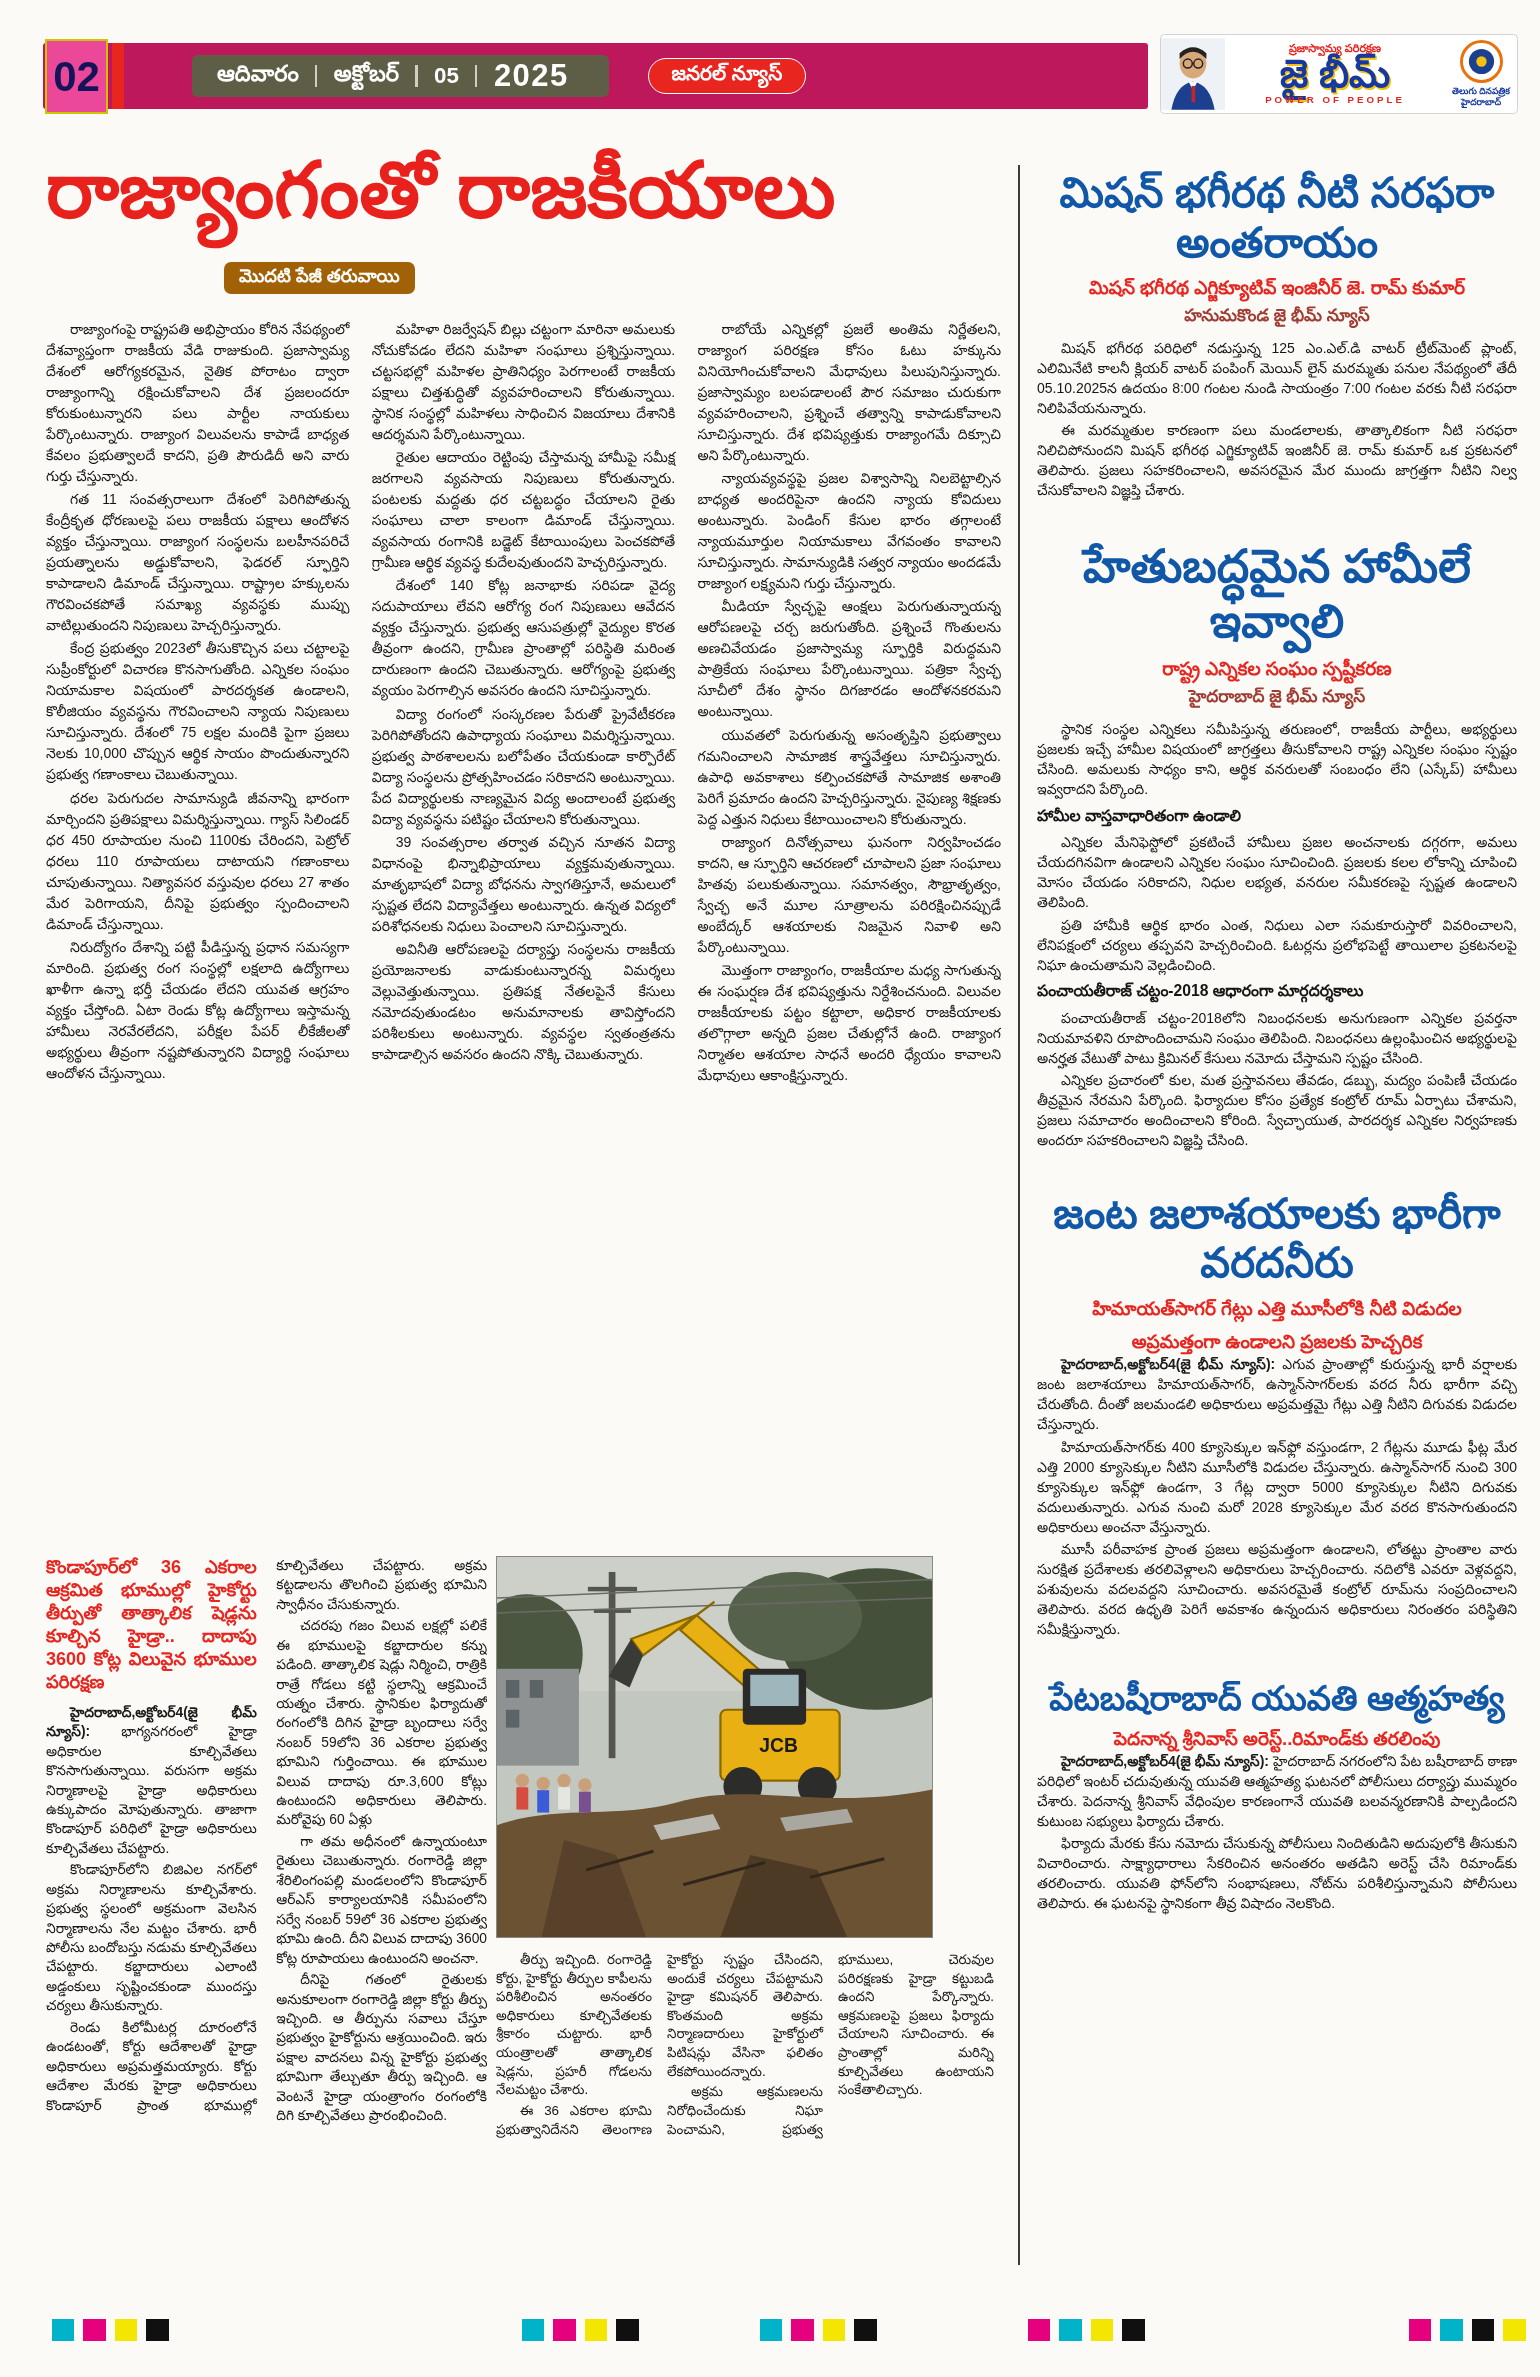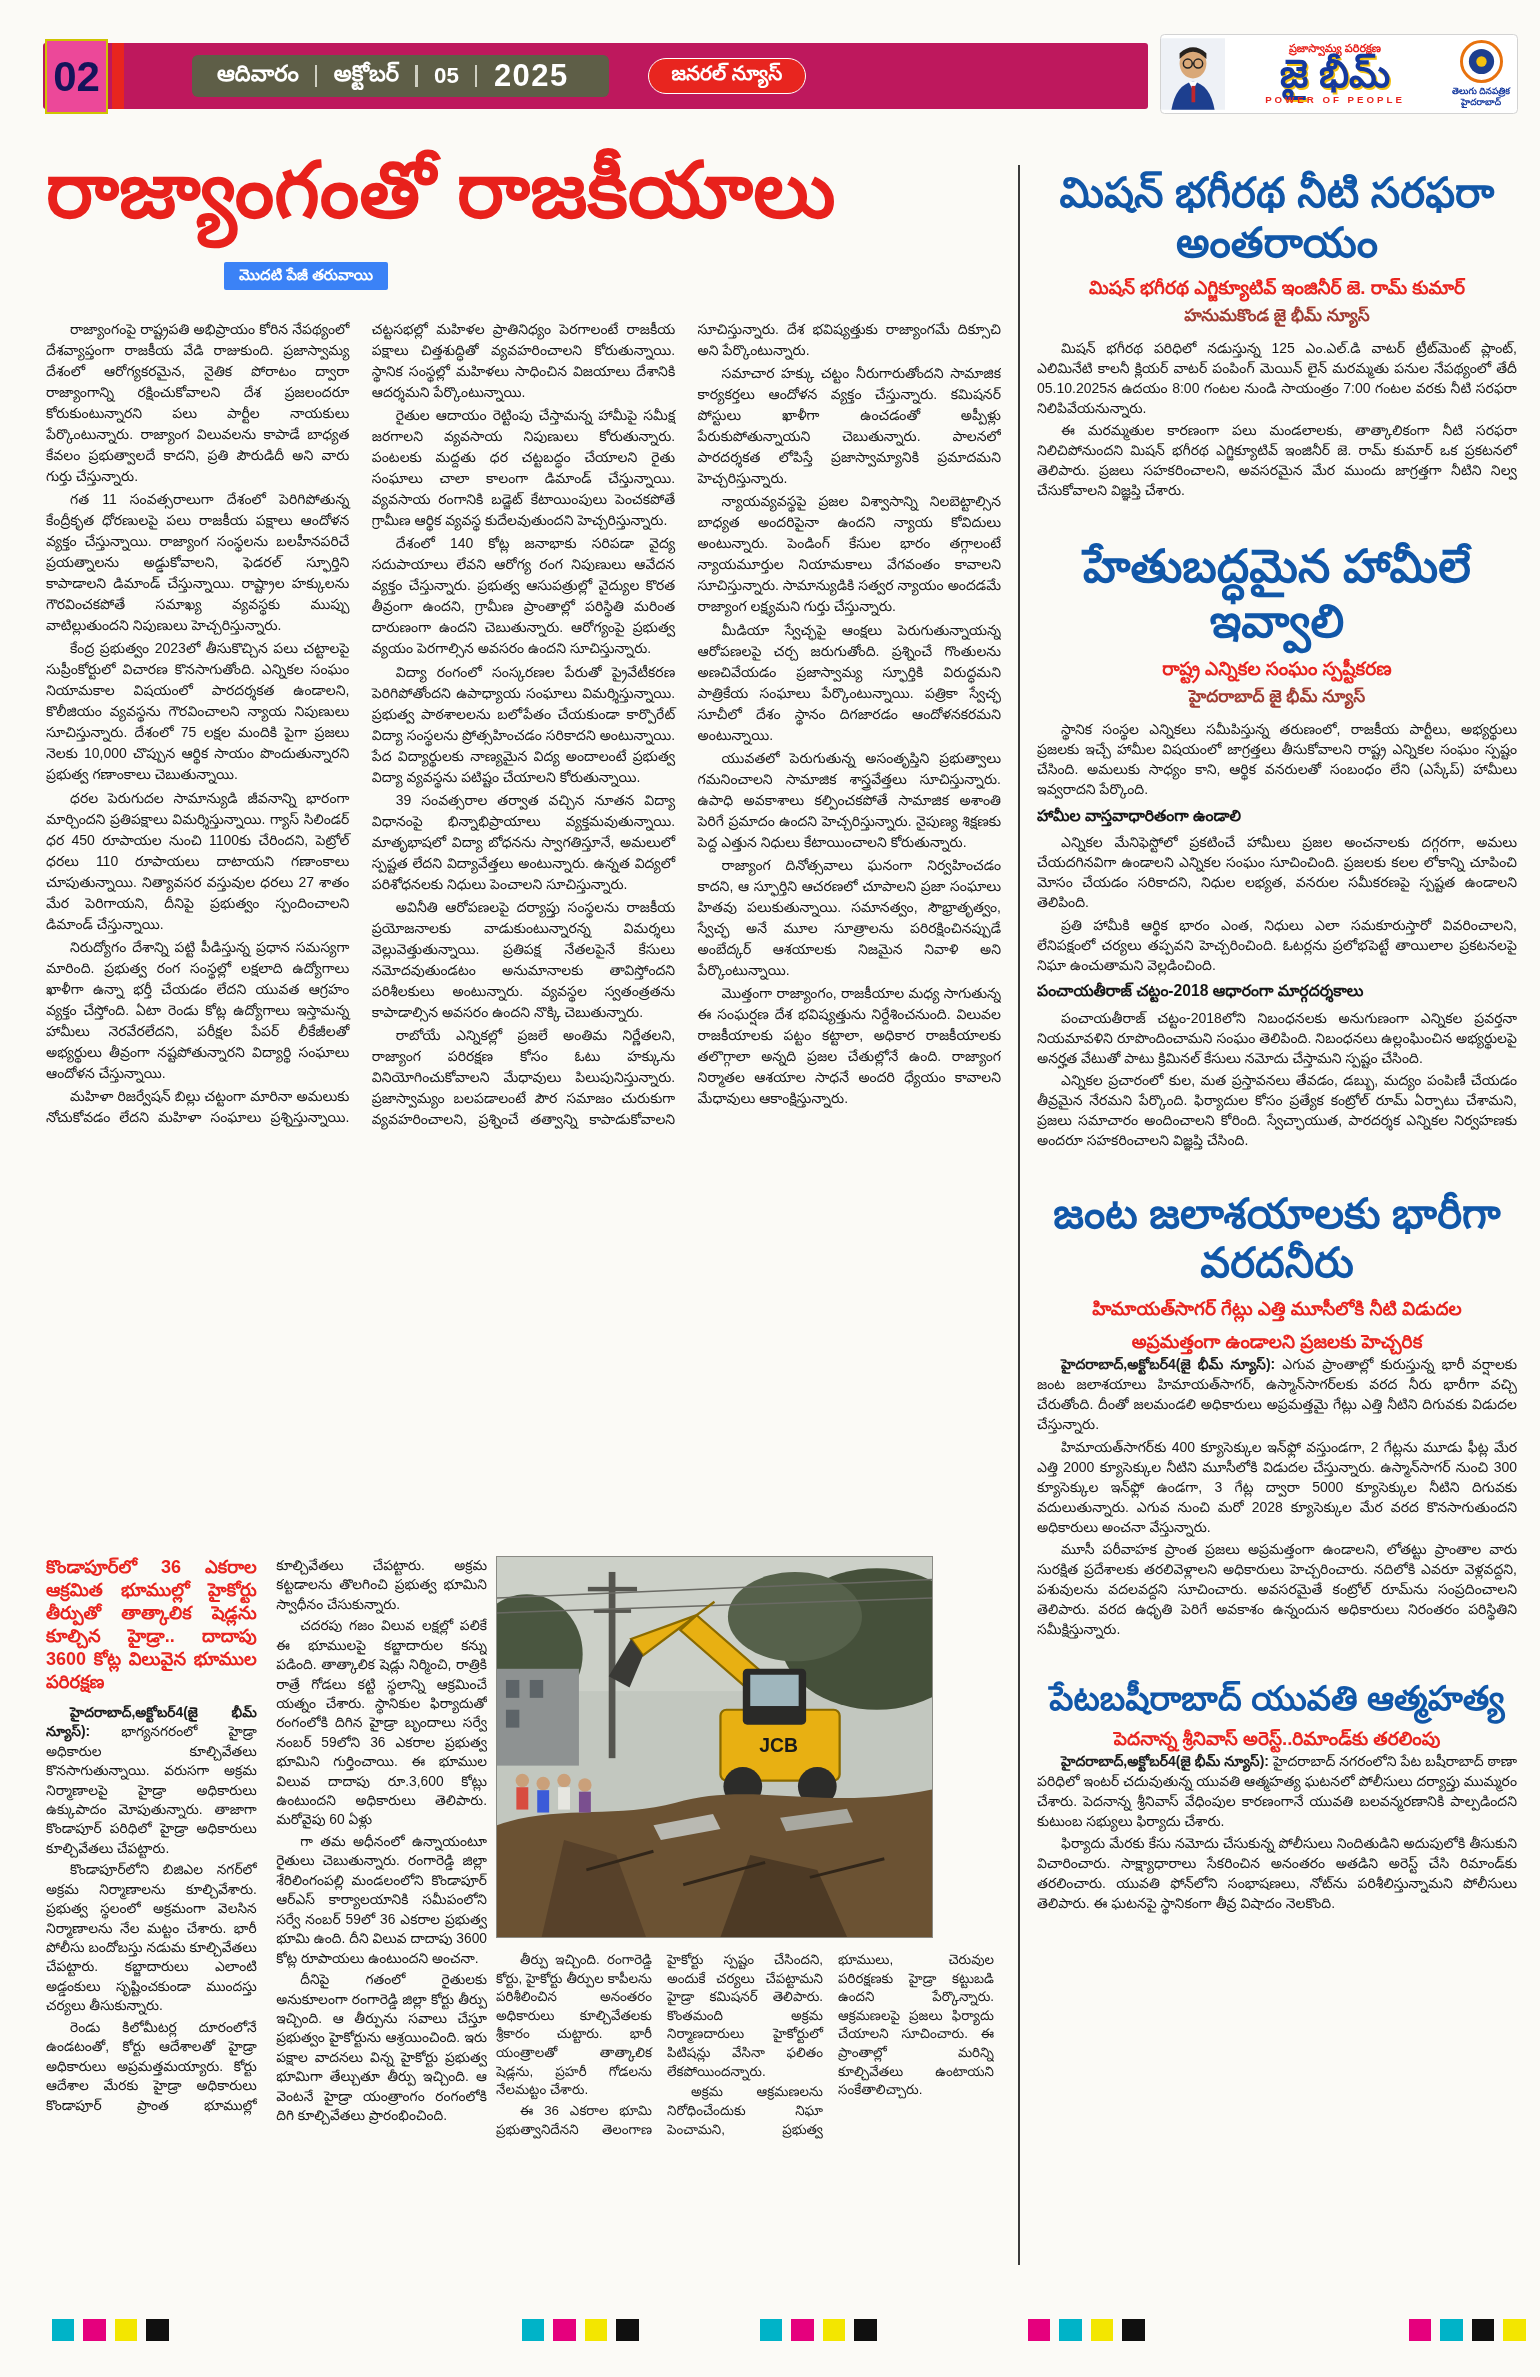--- a/index.html
+++ b/index.html
@@ -50,22 +50,22 @@
   .brand-line { color: #15399e; font-size: 9px; font-weight: bold; line-height: 1.2; }
 
   
   .lead-headline {
     position: absolute; left: 46px; top: 148px; width: 969px;
     font-size: 78px; font-weight: bold; color: #e8211c; line-height: 1.1;
     white-space: nowrap;
   }
   .kicker {
     position: absolute; left: 224px; top: 262px;
-    background: #3b82f6; color: #fff; font-size: 15px; font-weight: bold;
-    padding: 3.7px 15px; border-radius: 2px;
+    background: #a16207; color: #fff; font-size: 18px; font-weight: bold;
+    padding: 3.7px 15px; border-radius: 7px;
   }
   .lead-cols {
     position: absolute; left: 46px; top: 319px; width: 955px; height: 1119px;
     column-count: 3; column-gap: 22.4px; overflow: hidden;
     font-size: 14px; line-height: 21px; text-align: justify;
   }
   .lead-cols p, .rbody p, .hydra-left p, .hydra-bottom p { text-indent: 24px; margin: 0 0 2.2px 0; }
 
   
   .vrule { position: absolute; left: 1018px; top: 165px; width: 1.5px; height: 2100px; background: #3b3b3b; }
@@ -167,21 +167,20 @@
       <p>కేంద్ర ప్రభుత్వం 2023లో తీసుకొచ్చిన పలు చట్టాలపై సుప్రీంకోర్టులో విచారణ కొనసాగుతోంది. ఎన్నికల సంఘం నియామకాల విషయంలో పారదర్శకత ఉండాలని, కొలీజియం వ్యవస్థను గౌరవించాలని న్యాయ నిపుణులు సూచిస్తున్నారు. దేశంలో 75 లక్షల మందికి పైగా ప్రజలు నెలకు 10,000 చొప్పున ఆర్థిక సాయం పొందుతున్నారని ప్రభుత్వ గణాంకాలు చెబుతున్నాయి.</p>
       <p>ధరల పెరుగుదల సామాన్యుడి జీవనాన్ని భారంగా మార్చిందని ప్రతిపక్షాలు విమర్శిస్తున్నాయి. గ్యాస్ సిలిండర్ ధర 450 రూపాయల నుంచి 1100కు చేరిందని, పెట్రోల్ ధరలు 110 రూపాయలు దాటాయని గణాంకాలు చూపుతున్నాయి. నిత్యావసర వస్తువుల ధరలు 27 శాతం మేర పెరిగాయని, దీనిపై ప్రభుత్వం స్పందించాలని డిమాండ్ చేస్తున్నాయి.</p>
       <p>నిరుద్యోగం దేశాన్ని పట్టి పీడిస్తున్న ప్రధాన సమస్యగా మారింది. ప్రభుత్వ రంగ సంస్థల్లో లక్షలాది ఉద్యోగాలు ఖాళీగా ఉన్నా భర్తీ చేయడం లేదని యువత ఆగ్రహం వ్యక్తం చేస్తోంది. ఏటా రెండు కోట్ల ఉద్యోగాలు ఇస్తామన్న హామీలు నెరవేరలేదని, పరీక్షల పేపర్ లీకేజీలతో అభ్యర్థులు తీవ్రంగా నష్టపోతున్నారని విద్యార్థి సంఘాలు ఆందోళన చేస్తున్నాయి.</p>
       <p>మహిళా రిజర్వేషన్ బిల్లు చట్టంగా మారినా అమలుకు నోచుకోవడం లేదని మహిళా సంఘాలు ప్రశ్నిస్తున్నాయి. చట్టసభల్లో మహిళల ప్రాతినిధ్యం పెరగాలంటే రాజకీయ పక్షాలు చిత్తశుద్ధితో వ్యవహరించాలని కోరుతున్నాయి. స్థానిక సంస్థల్లో మహిళలు సాధించిన విజయాలు దేశానికి ఆదర్శమని పేర్కొంటున్నాయి.</p>
       <p>రైతుల ఆదాయం రెట్టింపు చేస్తామన్న హామీపై సమీక్ష జరగాలని వ్యవసాయ నిపుణులు కోరుతున్నారు. పంటలకు మద్దతు ధర చట్టబద్ధం చేయాలని రైతు సంఘాలు చాలా కాలంగా డిమాండ్ చేస్తున్నాయి. వ్యవసాయ రంగానికి బడ్జెట్ కేటాయింపులు పెంచకపోతే గ్రామీణ ఆర్థిక వ్యవస్థ కుదేలవుతుందని హెచ్చరిస్తున్నారు.</p>
       <p>దేశంలో 140 కోట్ల జనాభాకు సరిపడా వైద్య సదుపాయాలు లేవని ఆరోగ్య రంగ నిపుణులు ఆవేదన వ్యక్తం చేస్తున్నారు. ప్రభుత్వ ఆసుపత్రుల్లో వైద్యుల కొరత తీవ్రంగా ఉందని, గ్రామీణ ప్రాంతాల్లో పరిస్థితి మరింత దారుణంగా ఉందని చెబుతున్నారు. ఆరోగ్యంపై ప్రభుత్వ వ్యయం పెరగాల్సిన అవసరం ఉందని సూచిస్తున్నారు.</p>
       <p>విద్యా రంగంలో సంస్కరణల పేరుతో ప్రైవేటీకరణ పెరిగిపోతోందని ఉపాధ్యాయ సంఘాలు విమర్శిస్తున్నాయి. ప్రభుత్వ పాఠశాలలను బలోపేతం చేయకుండా కార్పొరేట్ విద్యా సంస్థలను ప్రోత్సహించడం సరికాదని అంటున్నాయి. పేద విద్యార్థులకు నాణ్యమైన విద్య అందాలంటే ప్రభుత్వ విద్యా వ్యవస్థను పటిష్టం చేయాలని కోరుతున్నాయి.</p>
       <p>39 సంవత్సరాల తర్వాత వచ్చిన నూతన విద్యా విధానంపై భిన్నాభిప్రాయాలు వ్యక్తమవుతున్నాయి. మాతృభాషలో విద్యా బోధనను స్వాగతిస్తూనే, అమలులో స్పష్టత లేదని విద్యావేత్తలు అంటున్నారు. ఉన్నత విద్యలో పరిశోధనలకు నిధులు పెంచాలని సూచిస్తున్నారు.</p>
       <p>అవినీతి ఆరోపణలపై దర్యాప్తు సంస్థలను రాజకీయ ప్రయోజనాలకు వాడుకుంటున్నారన్న విమర్శలు వెల్లువెత్తుతున్నాయి. ప్రతిపక్ష నేతలపైనే కేసులు నమోదవుతుండటం అనుమానాలకు తావిస్తోందని పరిశీలకులు అంటున్నారు. వ్యవస్థల స్వతంత్రతను కాపాడాల్సిన అవసరం ఉందని నొక్కి చెబుతున్నారు.</p>
       <p>రాబోయే ఎన్నికల్లో ప్రజలే అంతిమ నిర్ణేతలని, రాజ్యాంగ పరిరక్షణ కోసం ఓటు హక్కును వినియోగించుకోవాలని మేధావులు పిలుపునిస్తున్నారు. ప్రజాస్వామ్యం బలపడాలంటే పౌర సమాజం చురుకుగా వ్యవహరించాలని, ప్రశ్నించే తత్వాన్ని కాపాడుకోవాలని సూచిస్తున్నారు. దేశ భవిష్యత్తుకు రాజ్యాంగమే దిక్సూచి అని పేర్కొంటున్నారు.</p>
-      <p>సమాచార హక్కు చట్టం నీరుగారుతోందని సామాజిక కార్యకర్తలు ఆందోళన వ్యక్తం చేస్తున్నారు. కమిషనర్ పోస్టులు ఖాళీగా ఉంచడంతో అప్పీళ్లు పేరుకుపోతున్నాయని చెబుతున్నారు. పాలనలో పారదర్శకత లోపిస్తే ప్రజాస్వామ్యానికి ప్రమాదమని హెచ్చరిస్తున్నారు.</p>
       <p>న్యాయవ్యవస్థపై ప్రజల విశ్వాసాన్ని నిలబెట్టాల్సిన బాధ్యత అందరిపైనా ఉందని న్యాయ కోవిదులు అంటున్నారు. పెండింగ్ కేసుల భారం తగ్గాలంటే న్యాయమూర్తుల నియామకాలు వేగవంతం కావాలని సూచిస్తున్నారు. సామాన్యుడికి సత్వర న్యాయం అందడమే రాజ్యాంగ లక్ష్యమని గుర్తు చేస్తున్నారు.</p>
       <p>మీడియా స్వేచ్ఛపై ఆంక్షలు పెరుగుతున్నాయన్న ఆరోపణలపై చర్చ జరుగుతోంది. ప్రశ్నించే గొంతులను అణచివేయడం ప్రజాస్వామ్య స్ఫూర్తికి విరుద్ధమని పాత్రికేయ సంఘాలు పేర్కొంటున్నాయి. పత్రికా స్వేచ్ఛ సూచీలో దేశం స్థానం దిగజారడం ఆందోళనకరమని అంటున్నాయి.</p>
       <p>యువతలో పెరుగుతున్న అసంతృప్తిని ప్రభుత్వాలు గమనించాలని సామాజిక శాస్త్రవేత్తలు సూచిస్తున్నారు. ఉపాధి అవకాశాలు కల్పించకపోతే సామాజిక అశాంతి పెరిగే ప్రమాదం ఉందని హెచ్చరిస్తున్నారు. నైపుణ్య శిక్షణకు పెద్ద ఎత్తున నిధులు కేటాయించాలని కోరుతున్నారు.</p>
       <p>రాజ్యాంగ దినోత్సవాలు ఘనంగా నిర్వహించడం కాదని, ఆ స్ఫూర్తిని ఆచరణలో చూపాలని ప్రజా సంఘాలు హితవు పలుకుతున్నాయి. సమానత్వం, సౌభ్రాతృత్వం, స్వేచ్ఛ అనే మూల సూత్రాలను పరిరక్షించినప్పుడే అంబేద్కర్ ఆశయాలకు నిజమైన నివాళి అని పేర్కొంటున్నాయి.</p>
       <p>మొత్తంగా రాజ్యాంగం, రాజకీయాల మధ్య సాగుతున్న ఈ సంఘర్షణ దేశ భవిష్యత్తును నిర్దేశించనుంది. విలువల రాజకీయాలకు పట్టం కట్టాలా, అధికార రాజకీయాలకు తలొగ్గాలా అన్నది ప్రజల చేతుల్లోనే ఉంది. రాజ్యాంగ నిర్మాతల ఆశయాల సాధనే అందరి ధ్యేయం కావాలని మేధావులు ఆకాంక్షిస్తున్నారు.</p>
     </div>
 
   <div class="vrule"></div>
 
   <div class="rail">

